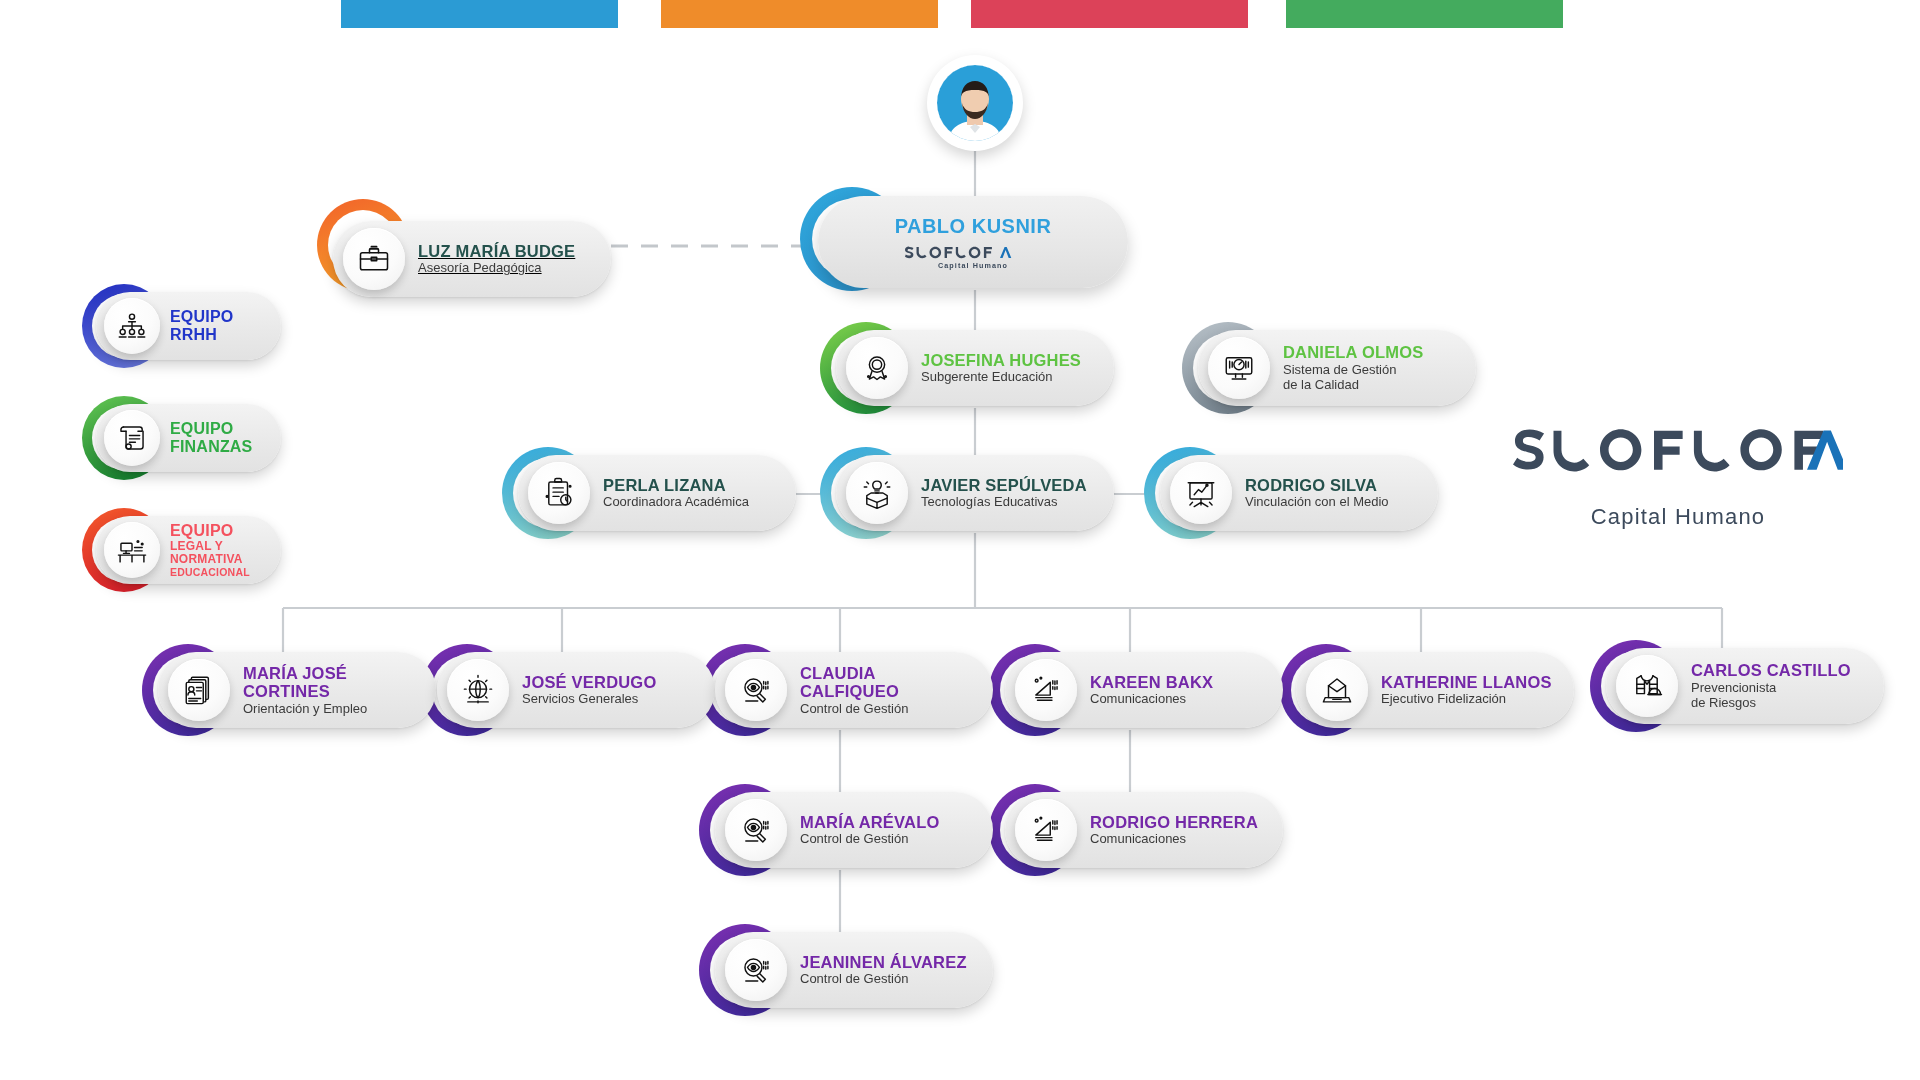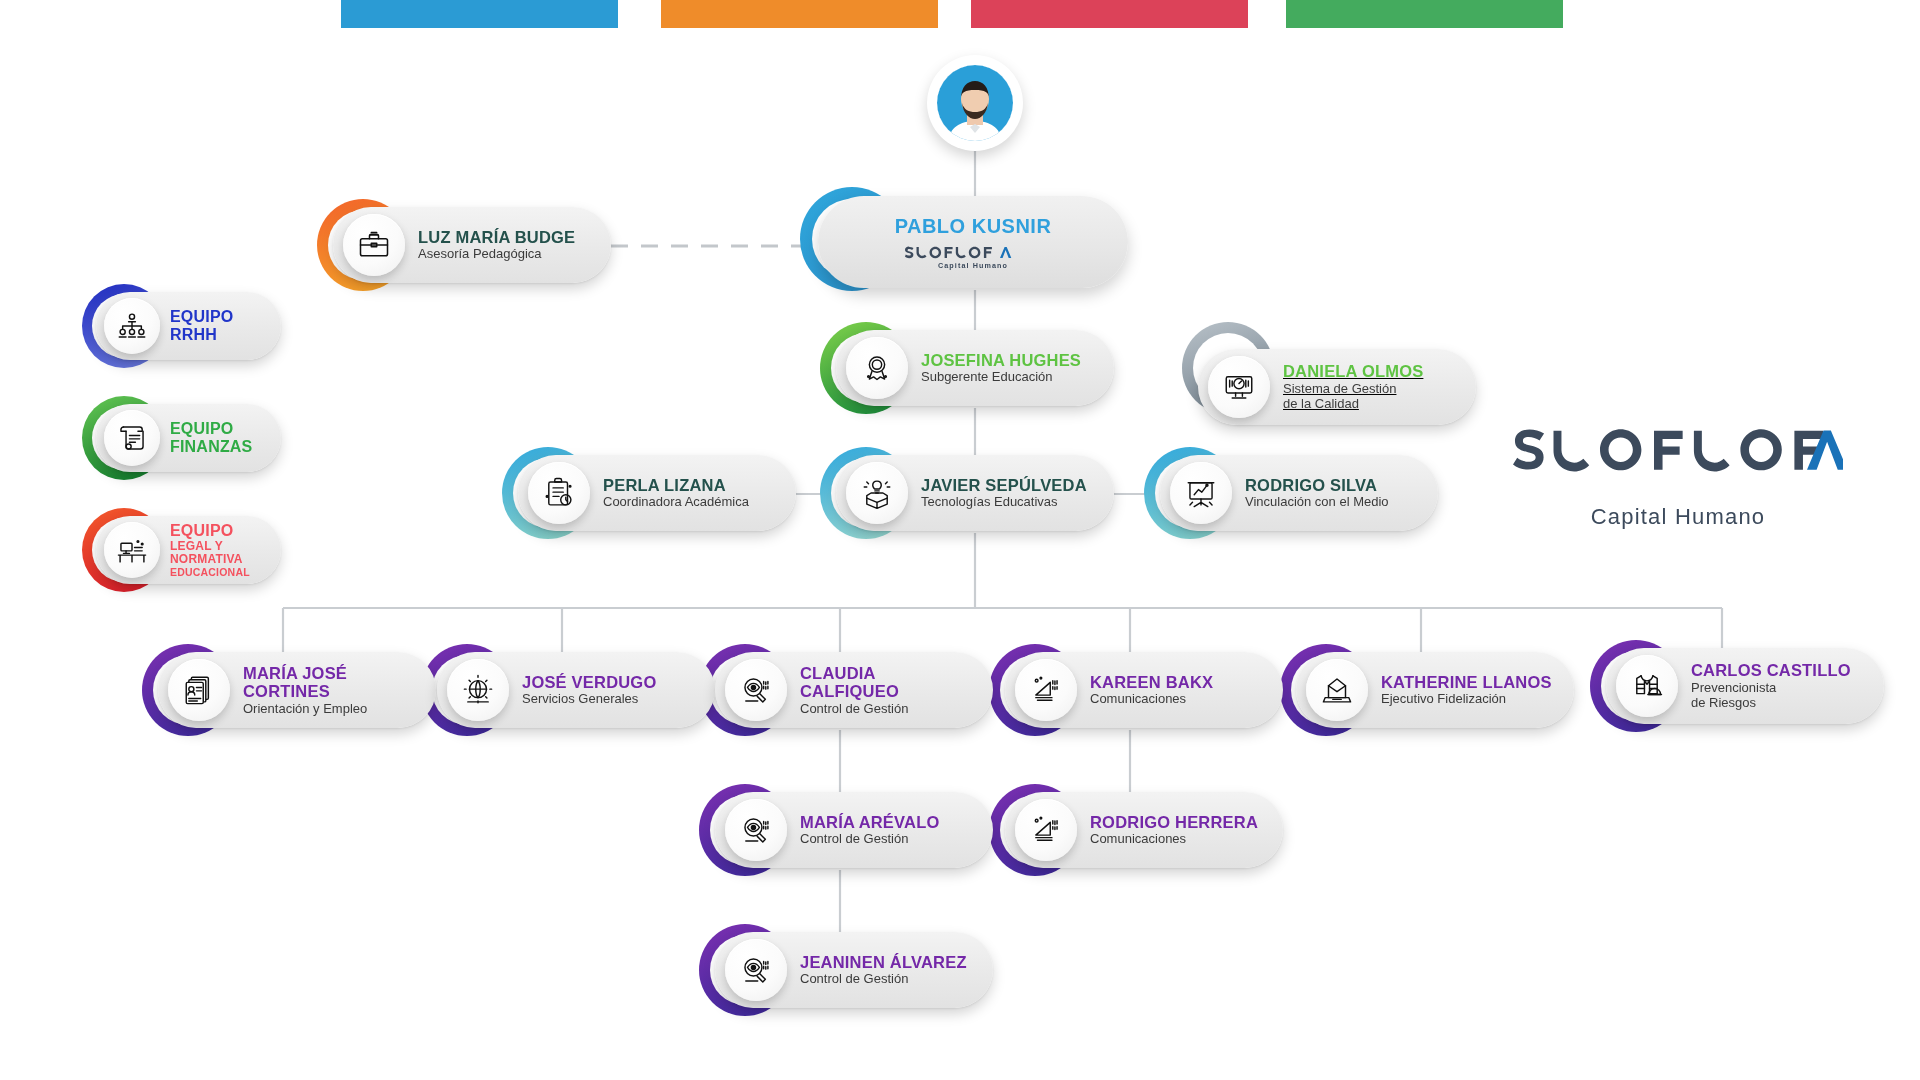--- a/index.html
+++ b/index.html
@@ -190,21 +190,21 @@
         <path d="M151.6 15.5c0-7.6 6.2-13.7 13.8-13.7s13.8 6.1 13.8 13.7-6.2 13.7-13.8 13.7-13.8-6.1-13.8-13.7zm5.7 0c0 4.5 3.6 8.1 8.1 8.1s8.1-3.6 8.1-8.1-3.6-8.1-8.1-8.1-8.1 3.6-8.1 8.1z"></path>
         <path d="M187.6 2.8h19.1v5.5h-13.4v5.1h11.4v5.4h-11.4v10h-5.7z"></path>
       </g>
       <path d="M196 28.8L207 2.6h4.9l11 26.2h-6.4l-7.1-18.6-7 18.6z" fill="#1a72b8"></path>
     </svg>
     <div class="ch">Capital Humano</div>
   </div>
 
   <div id="cards">
       <div class="arc arc-md" style="left: 317px; top: 199px; background: linear-gradient(160deg, rgb(242, 98, 42), rgb(246, 169, 42));"></div>
-      <div class="card c-md" style="left: 333px; top: 207px;">
+      <div class="card c-md" style="left: 333px; top: 221px; text-decoration: underline;">
         <div class="bub">
           <svg viewBox="0 0 40 40" width="36" height="36">
             <g stroke="#111" stroke-width="1.7" fill="none" stroke-linecap="round" stroke-linejoin="round">
       <rect x="5" y="13" width="30" height="19" rx="2"></rect>
       <path d="M15 13v-3a2 2 0 012-2h6a2 2 0 012 2v3"></path>
       <path d="M5 20h30M17 18h6v4h-6z"></path>
       <path d="M16 9h8M17 6h6"></path>
             </g>
           </svg>
         </div>
@@ -225,21 +225,21 @@
               <circle cx="30" cy="30" r="1"></circle>
             </g>
           </svg>
         </div>
         <div class="txt">
           <div class="nm" style="color: rgb(94, 195, 66);">JOSEFINA HUGHES</div>
           <div class="rl">Subgerente Educación</div>
         </div>
       </div>
       <div class="arc arc-md" style="left: 1182px; top: 322px; background: linear-gradient(160deg, rgb(185, 194, 201), rgb(109, 124, 136));"></div>
-      <div class="card c-md" style="left: 1198px; top: 349px; text-decoration: underline;">
+      <div class="card c-md" style="left: 1198px; top: 330px;">
         <div class="bub">
           <svg viewBox="0 0 40 40" width="34" height="34">
             <g stroke="#111" stroke-width="1.7" fill="none" stroke-linecap="round" stroke-linejoin="round">
       <rect x="5" y="8" width="30" height="19" rx="2"></rect>
       <path d="M16 27v4M24 27v4M12 33h16"></path>
       <circle cx="20" cy="16" r="6"></circle>
               <path d="M20 16l3-3"></path>
       <path d="M28 12v8M31 13v6"></path>
               <path d="M9 12v8M12 13v6"></path>
             </g>

